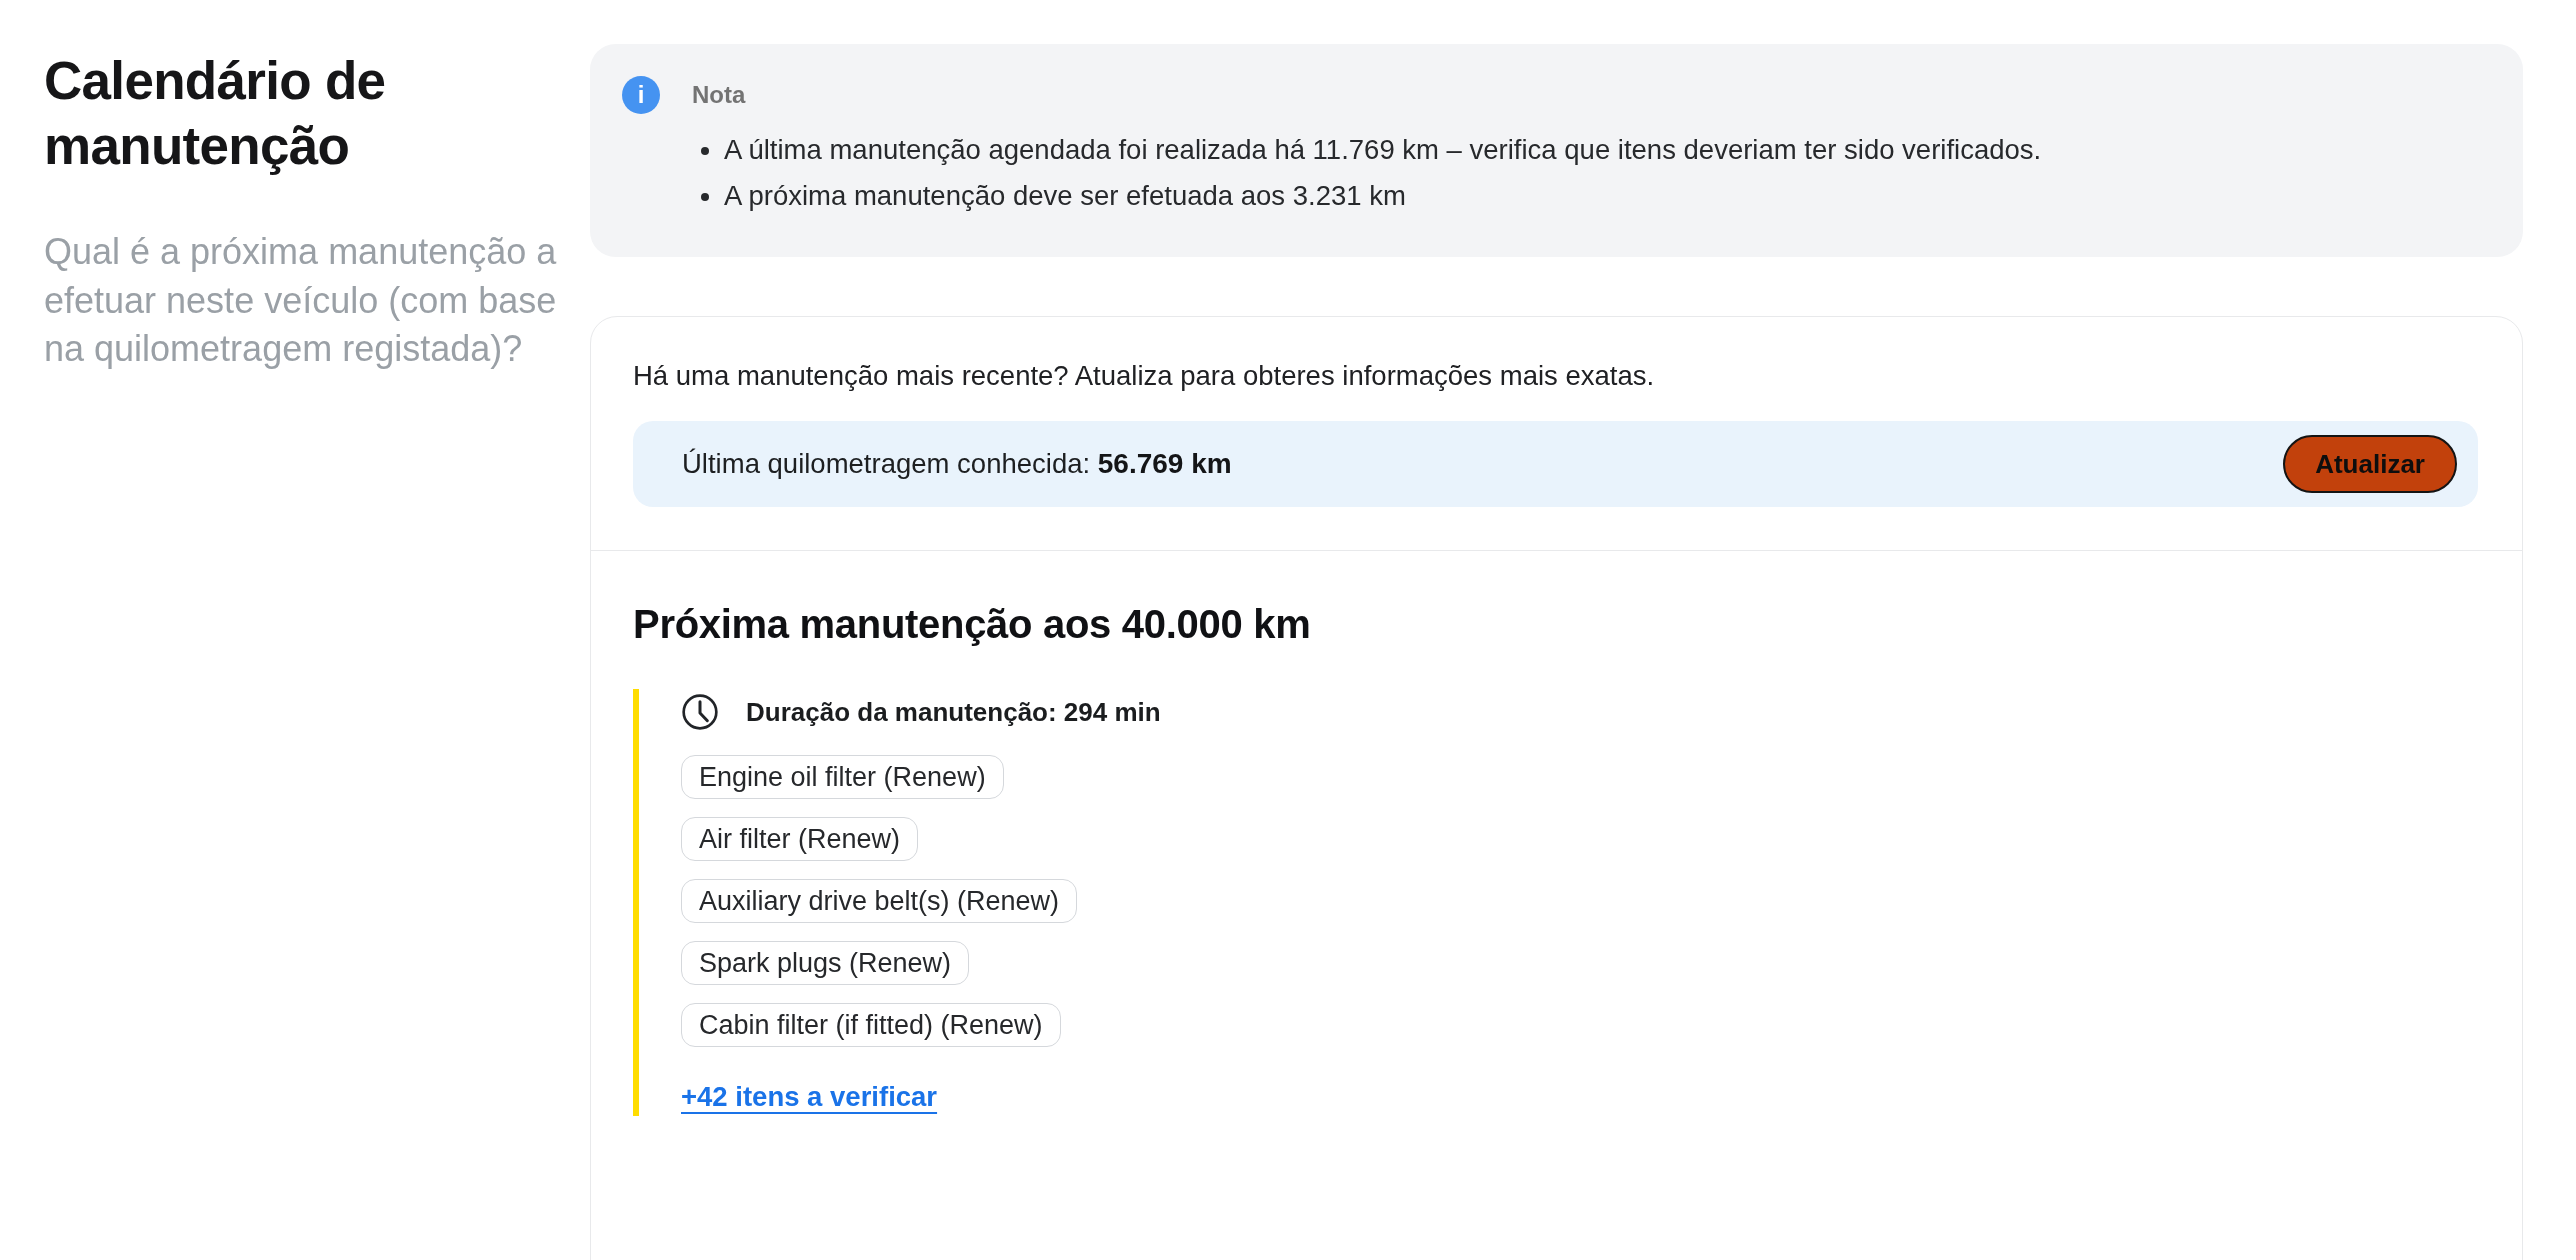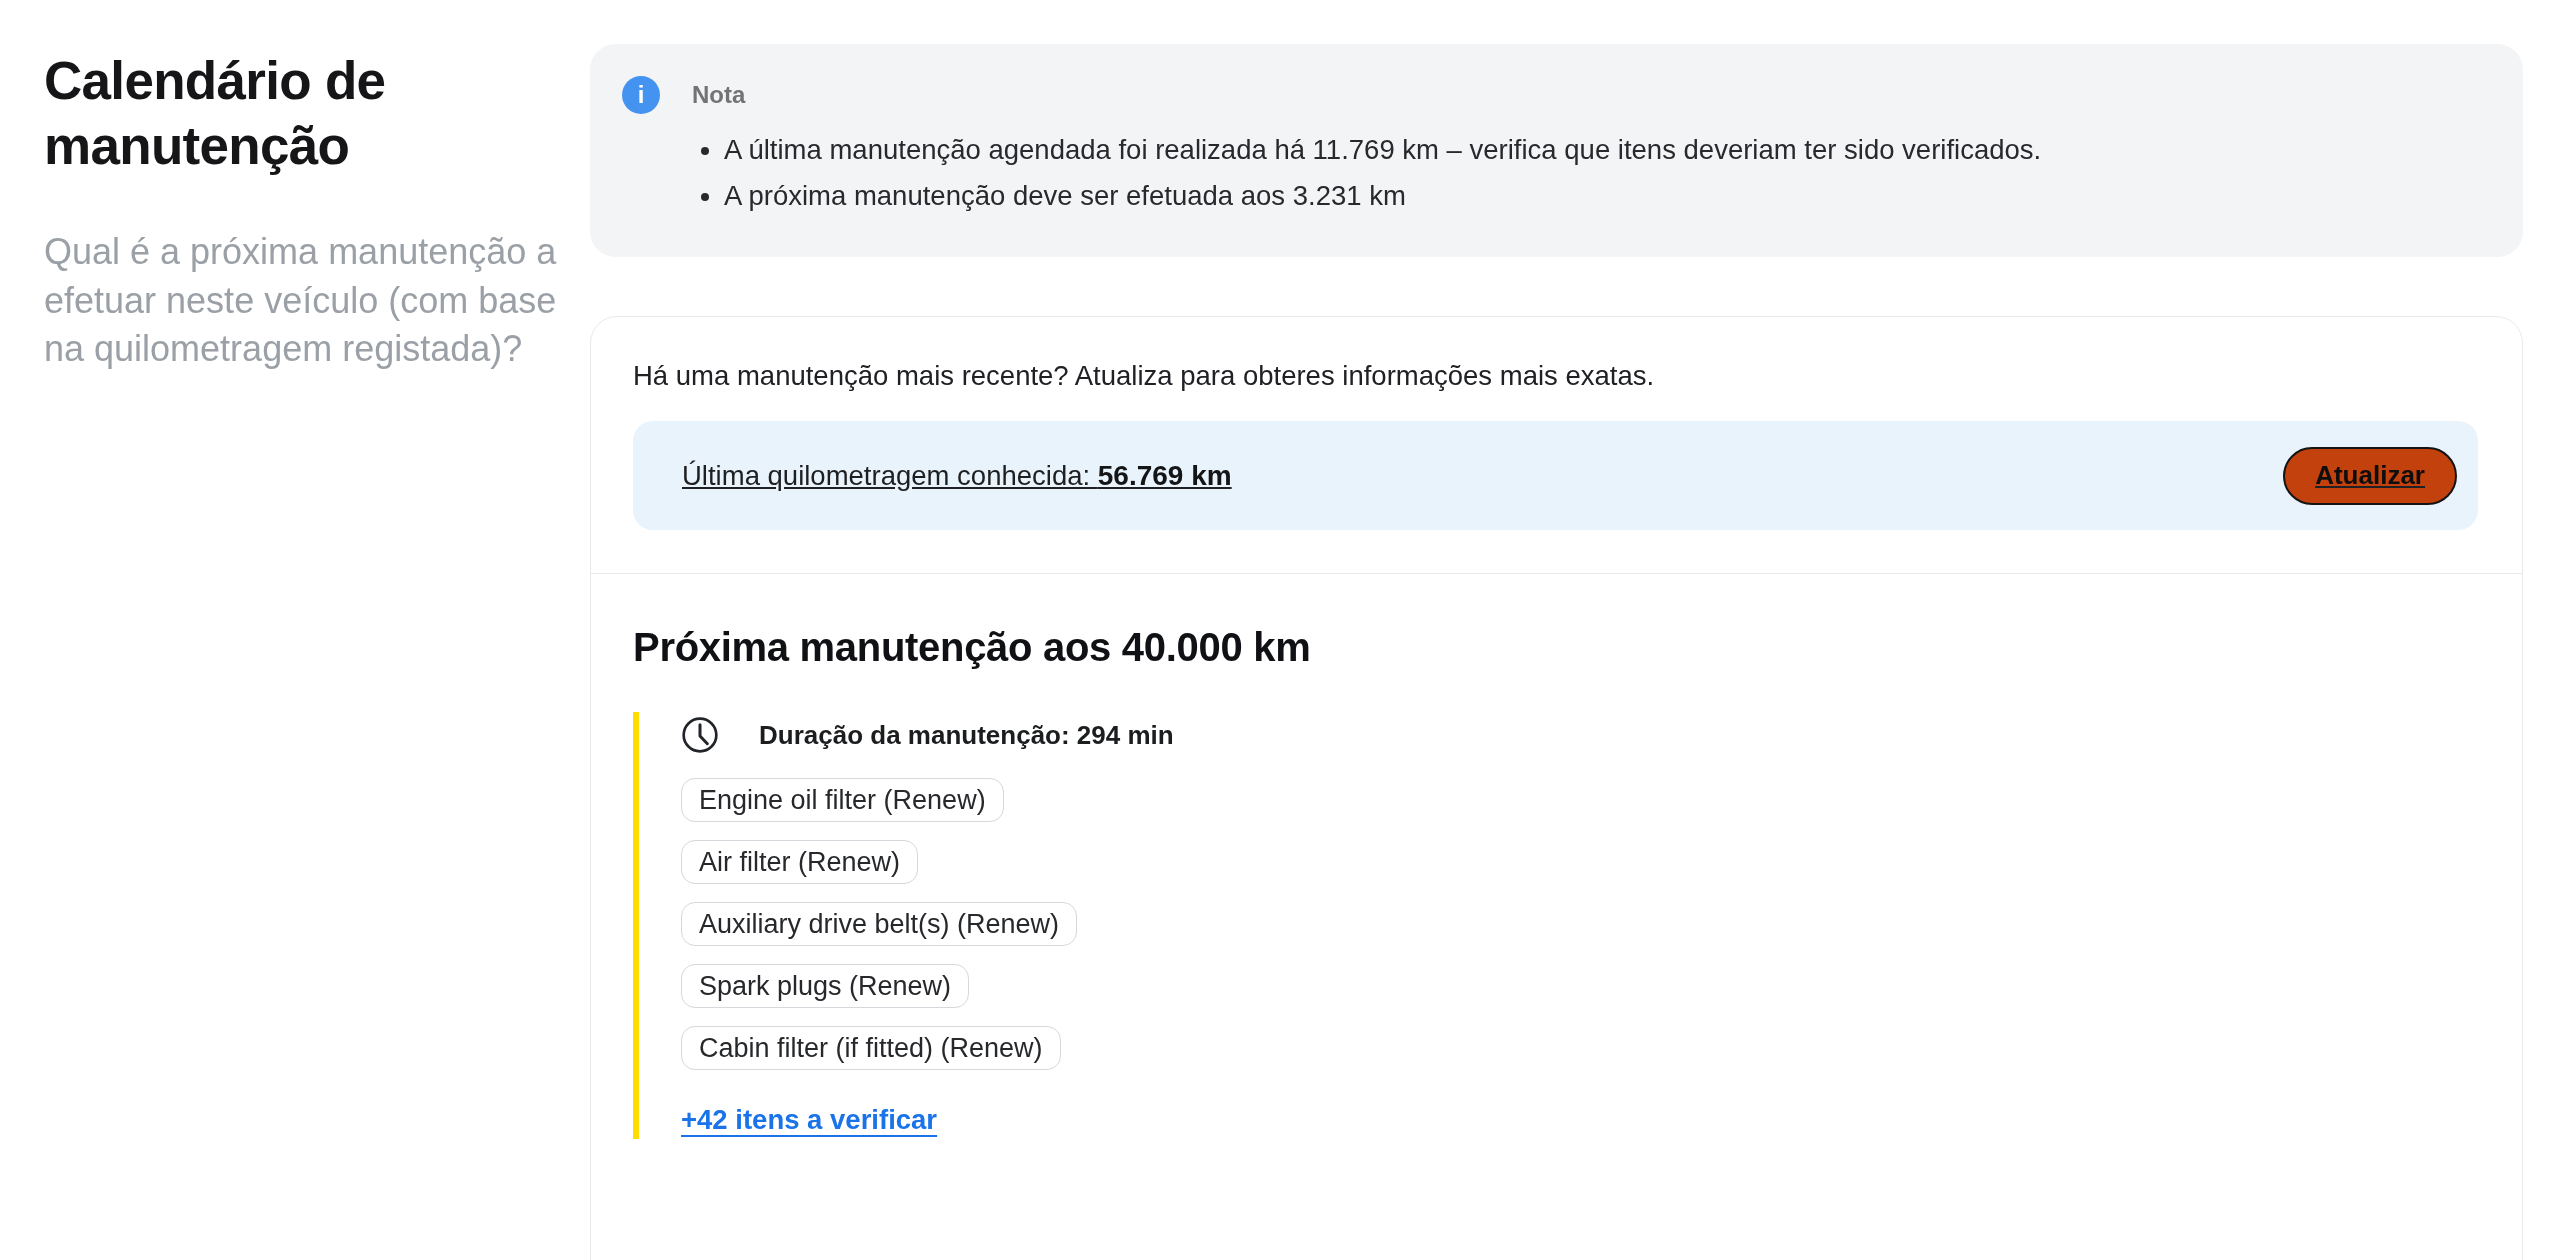--- a/index.html
+++ b/index.html
@@ -64,27 +64,26 @@
     border: 1.3px solid #e8e9eb;
     border-radius: 27px;
     height: 971px;
     box-sizing: border-box;
     background: #ffffff;
   }
   .sec1 { padding: 43px 44px 0 42px; }
   .intro { font-size: 27.5px; color: #202124; }
   .banner {
     margin-top: 29.5px;
-    height: 109px;
+    height: 86px;
     background: #e9f3fc;
     border-radius: 20px;
     display: flex; align-items: center;
     padding: 0 21px 0 49px;
     box-sizing: border-box;
-    text-decoration: underline;
   }
   .banner-text { flex: 1; font-size: 27.5px; color: #1d1f21; }
   .odo-value { font-weight: 700; font-size: 28px; color: #141517; }
   .btn {
     height: 58px;
     padding: 0 30px;
     border: 2.7px solid #141414;
     border-radius: 31px;
     background: #c2410c;
     font-size: 26px;
@@ -103,21 +102,21 @@
     font-weight: 700;
     color: #101114;
     letter-spacing: -0.3px;
   }
   .service {
     margin-top: 42px;
     border-left: 6.7px solid #ffdd00;
     padding: 4px 0 2.7px 42px;
   }
   .duration {
-    display: flex; align-items: center; gap: 40px;
+    display: flex; align-items: center; gap: 27px;
     font-size: 26px; font-weight: 700; color: #1b1d1f;
   }
   .clock-icon { width: 38px; height: 38px; flex: 0 0 auto; }
   .chips {
     margin-top: 24px;
     display: flex; flex-direction: column; align-items: flex-start;
     gap: 18px;
   }
   .chip {
     height: 44px;

